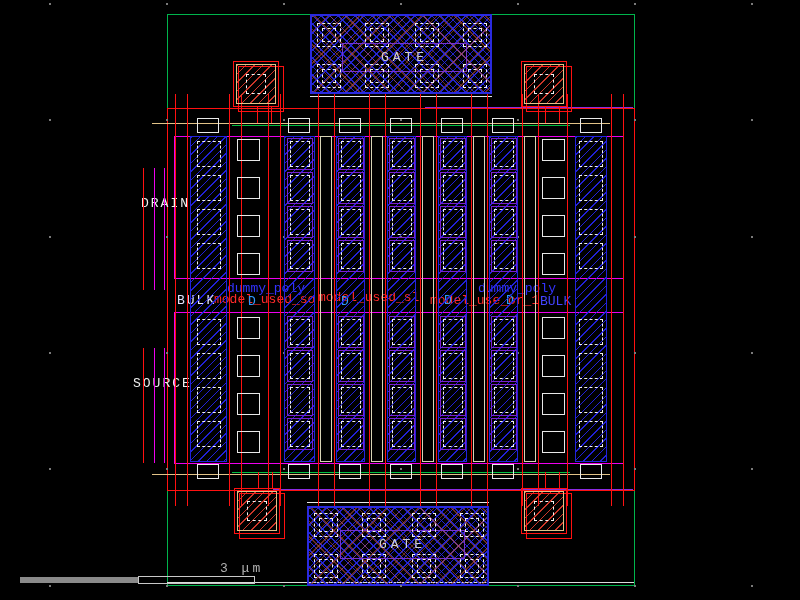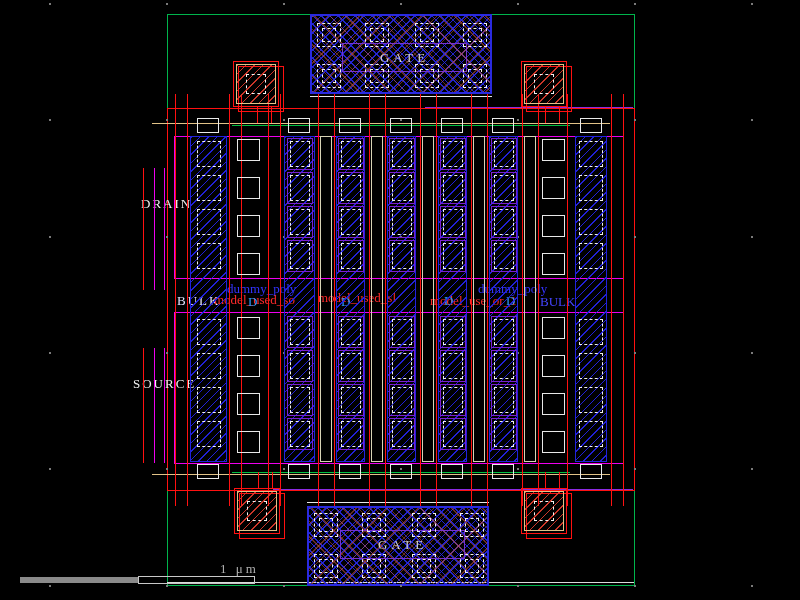--- a/index.html
+++ b/index.html
@@ -1,17 +1,17 @@
 <!DOCTYPE html>
 <html><head>
 <meta charset="utf-8">
 <style>
   html,body{margin:0;padding:0;background:#000;}
   .canvas{position:relative;width:800px;height:600px;background:#000;overflow:hidden;
-          font-family:Liberation Serif, serif;}
+          font-family:Liberation Mono, monospace;}
   .abs{position:absolute;}
   .green-rect{border:1px solid #00b44c;}
   .red-rect{border:1px solid #ff1111;}
   .mag-rect{border:1px solid #ee00ee;}
   .hline{height:1px;}
   .vline{width:1px;}
   .dot{width:2px;height:2px;background:#7a7a7a;}
   
   .gpad{border:2px solid #2a2ae0;
     background:
@@ -134,21 +134,21 @@
   <div class="abs lab-blue" style="left:478px;top:281px;">dummy_poly</div>
   <div class="abs lab-blue" style="left:540px;top:294px;color:#4444ff;">BULK</div>
   <div class="abs lab-red" style="left:214px;top:292px;">model_used_so</div>
   <div class="abs lab-red" style="left:318px;top:290px;">model_used_sl</div>
   <div class="abs lab-red" style="left:430px;top:293px;">model_use_or_1</div>
   <div class="abs lab-cyan" style="left:248px;top:294px;">D</div>
   <div class="abs lab-cyan" style="left:341px;top:294px;">D</div>
   <div class="abs lab-cyan" style="left:444px;top:293px;">D</div>
   <div class="abs lab-cyan" style="left:506px;top:293px;">D</div>
 
-  <div class="abs lab-gray" style="left:220px;top:561px;">1 μm</div>
+  <div class="abs lab-gray" style="left:220px;top:561px;">3 μm</div>
   <div class="abs sbar-fill" style="left:20px;top:577px;width:118px;height:6px;"></div>
   <div class="abs sbar-outline" style="left:138px;top:576px;width:115px;height:6px;"></div>
 <div class="dot" style="position: absolute; left: 49px; top: 3px;"></div>
     <div class="dot" style="position: absolute; left: 49px; top: 119px;"></div>
     <div class="dot" style="position: absolute; left: 49px; top: 236px;"></div>
     <div class="dot" style="position: absolute; left: 49px; top: 352px;"></div>
     <div class="dot" style="position: absolute; left: 49px; top: 468px;"></div>
     <div class="dot" style="position: absolute; left: 49px; top: 585px;"></div>
     <div class="dot" style="position: absolute; left: 166px; top: 3px;"></div>
     <div class="dot" style="position: absolute; left: 166px; top: 119px;"></div>

